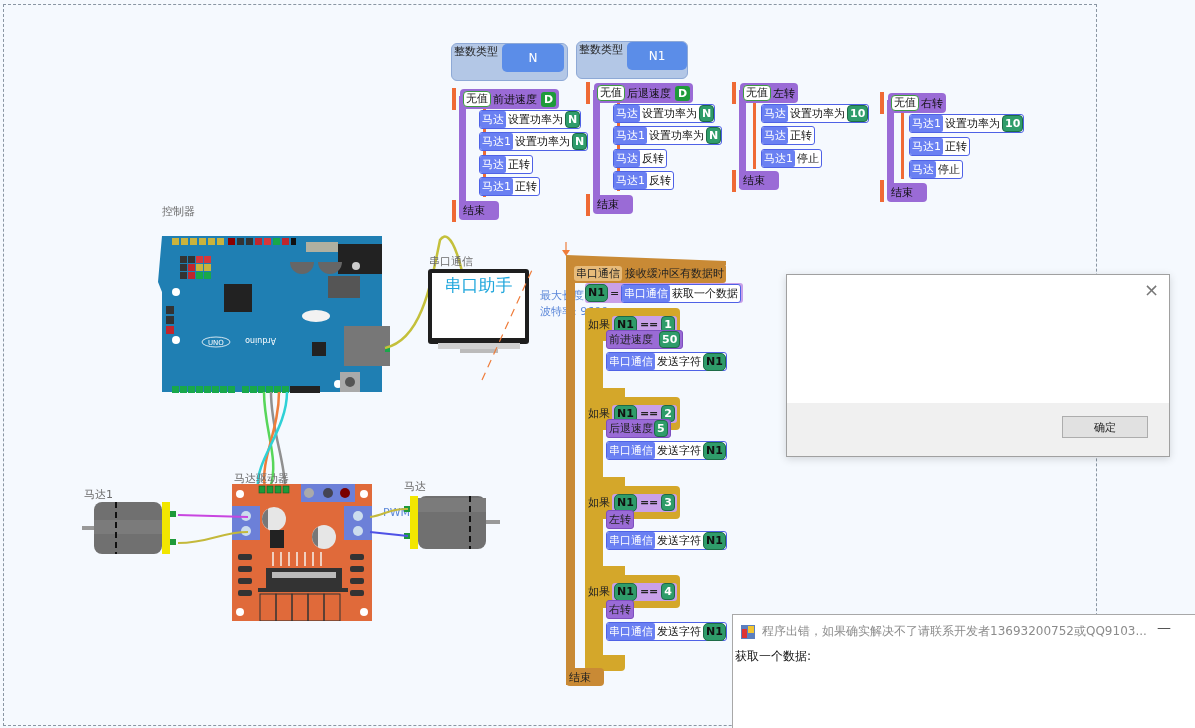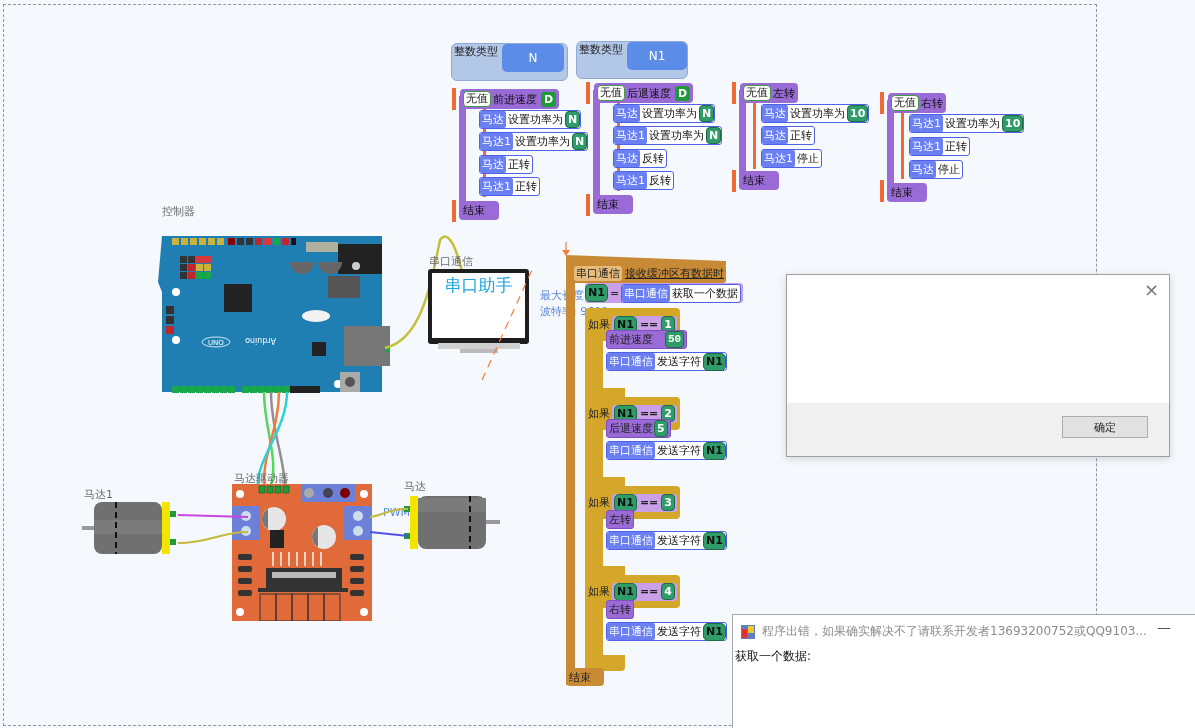--- a/index.html
+++ b/index.html
@@ -347,21 +347,21 @@
 <svg class="abs" style="left:472px;top:240px;" width="100" height="145">
   <path d="M10,140 L60,30" stroke="#ef7d3b" stroke-width="1.2" stroke-dasharray="8,6" fill="none"></path>
   <path d="M94,2 L94,14" stroke="#ef7d3b" stroke-width="1.2" fill="none"></path>
   <path d="M90,10 L94,16 L98,10 Z" fill="#ef7d3b"></path>
 </svg>
 
 <div class="evt-outer" style="left:566px;top:257px;width:9px;height:428px;"></div>
 <div class="abs" style="left:566px;top:255px;width:160px;height:10px;background:#c98a35;clip-path:polygon(0 0,100% 60%,100% 100%,0 100%);"></div>
 <div class="evt-head" style="left:570px;top:264px;width:156px;">
   <span class="tag">串口通信</span>
-  <span style="margin-left:3px;text-decoration:underline;">接收缓冲区有数据时</span>
+  <span style="margin-left:3px;">接收缓冲区有数据时</span>
 </div>
 <div class="abs" style="left:585px;top:283px;height:20px;background:#c9a0e8;border-radius:3px;display:flex;align-items:center;font-size:11px;white-space:nowrap;padding-right:2px;">
   <span class="var-chip">N1</span>
   <span style="padding:0 2px;">=</span>
   <span class="stmt" style="position:static;">
     <span class="obj">串口通信</span>
     <span class="txt">获取一个数据</span>
   </span>
 </div>
 
@@ -371,21 +371,21 @@
   <div class="top">
       <span>如果</span>
     <span class="cond">
         <span class="var-chip">N1</span>
         <span class="eq">==</span>
         <span class="num-chip">1</span>
       </span>
   </div>
   <div class="purple-cmd" style="left:21px;top:22px;">
       <span>前进速度</span>
-      <span class="num-chip" style="margin-left:12px;font-family:Liberation Mono, monospace;">50</span>
+      <span class="num-chip" style="margin-left:6px;">50</span>
     </div>
   <div class="stmt" style="left:21px;top:44px;">
       <span class="obj">串口通信</span>
       <span class="txt">发送字符</span>
       <span class="var-chip">N1</span>
     </div>
 </div>
 
 <div class="if-blk" style="left:585px;top:397px;">
   <div class="side" style="height:72px;"></div>

